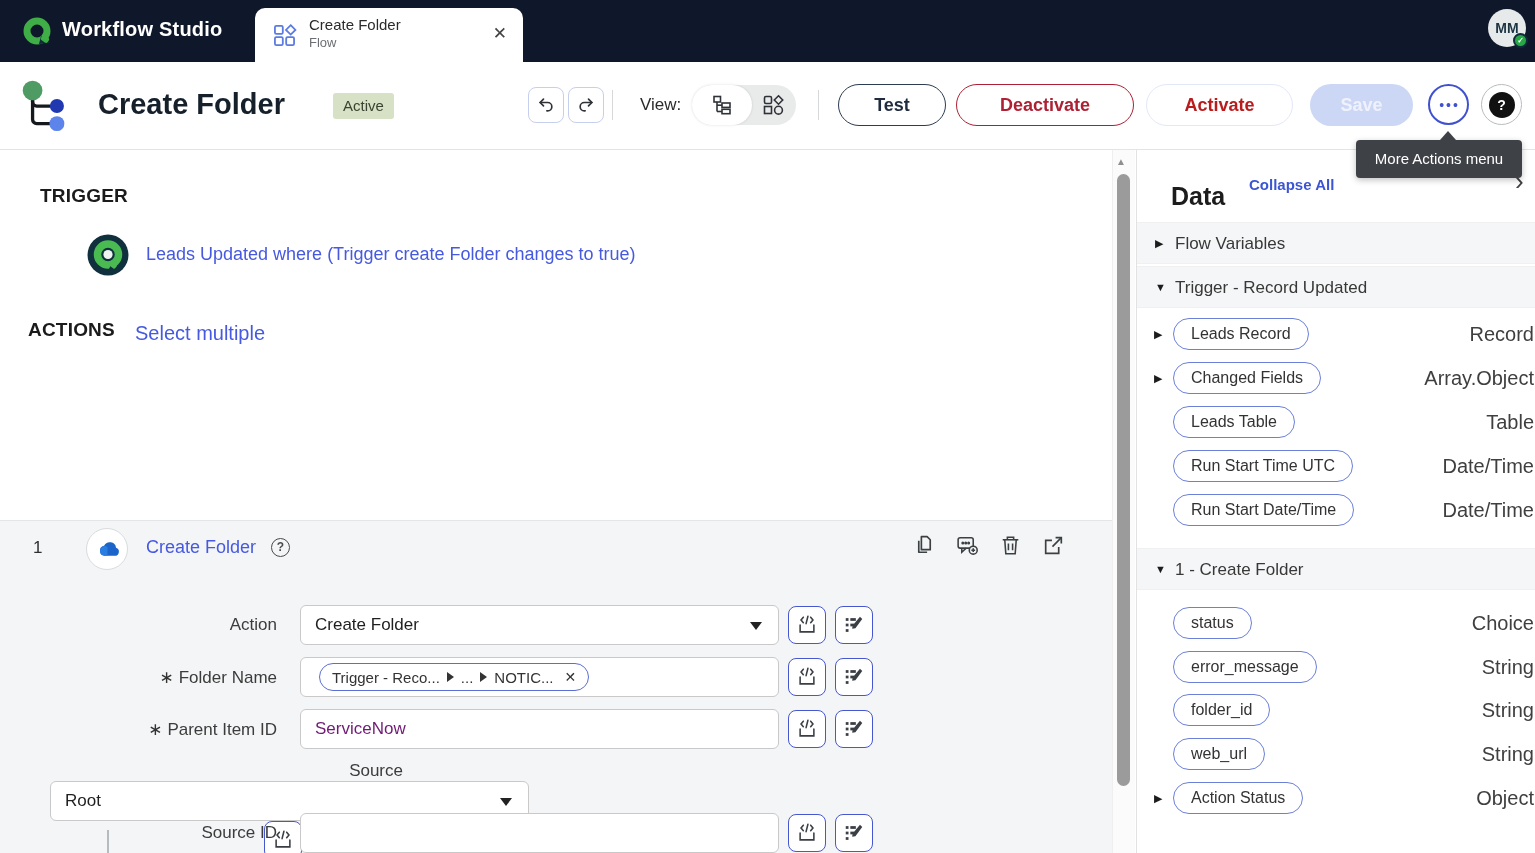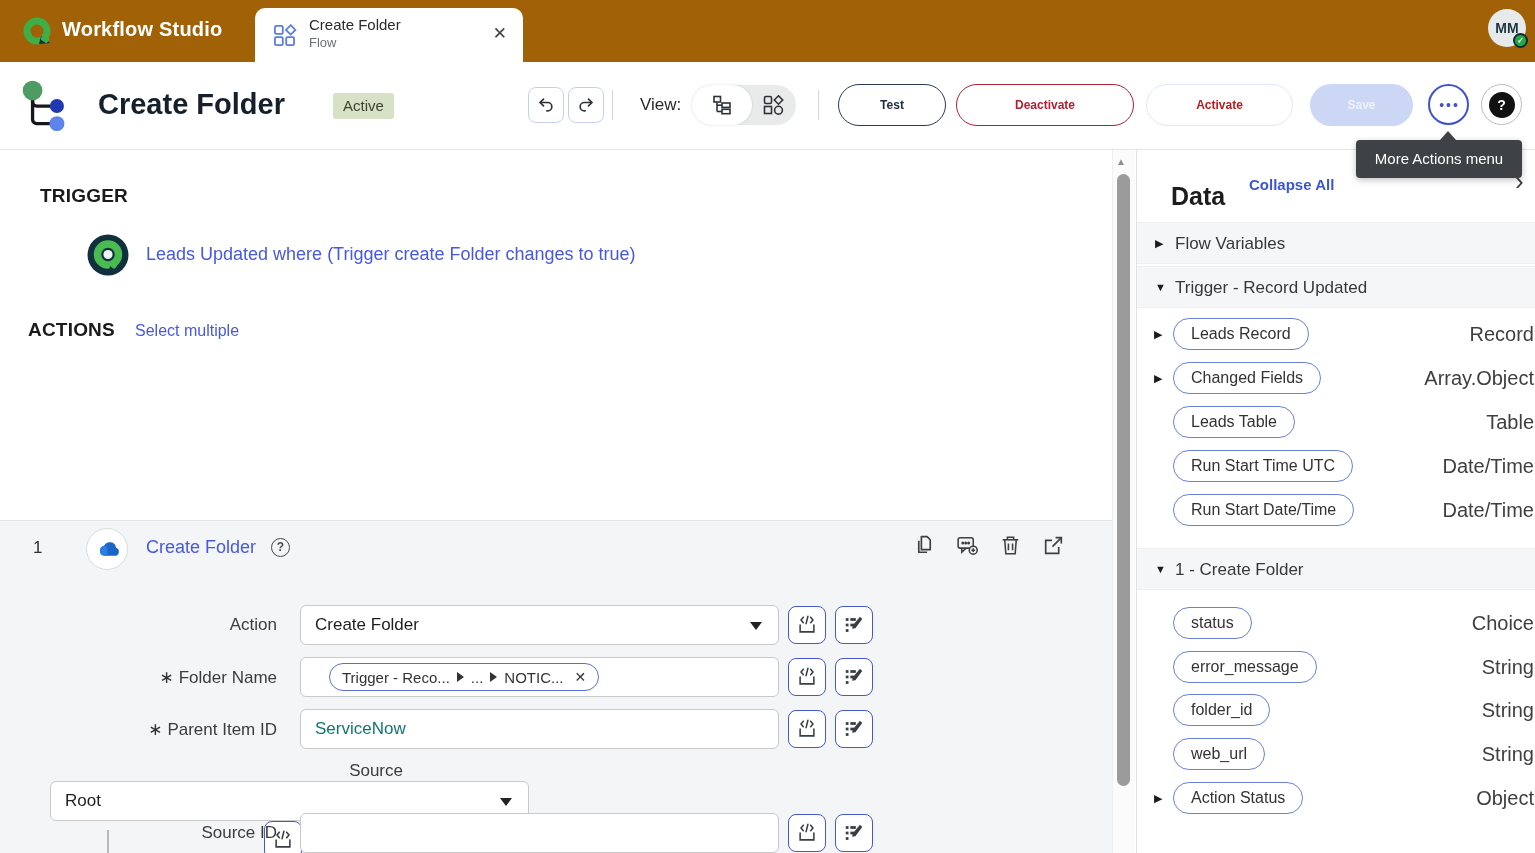--- a/index.html
+++ b/index.html
@@ -2,21 +2,21 @@
 <html><head>
 <meta charset="utf-8">
 <style>
   * { margin:0; padding:0; box-sizing:border-box; }
   html,body { width:1535px; height:853px; overflow:hidden; }
   body { font-family:"Liberation Sans", sans-serif; background:#fff; }
   #root { position:relative; width:1535px; height:853px; background:#fff; overflow:hidden; }
   .abs { position:absolute; }
 
   
-  .topbar { left:0; top:0; width:1535px; height:79px; background:#a16207; }
+  .topbar { left:0; top:0; width:1535px; height:79px; background:#0f172a; }
   .logo-wrap { left:22px; top:16px; width:30px; height:30px; }
   .app-title { left:62px; top:18px; color:#fff; font-size:20px; font-weight:700; letter-spacing:.2px; }
   .tab { left:255px; top:8px; width:268px; height:54px; background:#fff; border-radius:10px 10px 0 0; }
   .tab-icon { position:absolute; left:16px; top:14px; }
   .tab-text { position:absolute; left:54px; top:8px; }
   .tab-title { font-size:15px; color:#2b2b2b; }
   .tab-sub { font-size:13px; color:#6b6f73; margin-top:2px; }
   .tab-close { position:absolute; right:16px; top:15px; font-size:17px; color:#444; cursor:pointer; }
   .avatar { left:1488px; top:9px; width:38px; height:38px; border-radius:50%; background:#e7eaea; text-align:center; line-height:38px; font-size:14px; font-weight:700; color:#1d3442; }
   .avatar-badge { position:absolute; right:-2px; bottom:-1px; width:15px; height:15px; border-radius:50%; background:#27a844; border:2px solid #0e2c3a; color:#fff; font-size:8px; line-height:11px; text-align:center; }
@@ -26,21 +26,21 @@
   .flow-icon { left:16px; top:76px; }
   .page-title { left:98px; top:88px; font-size:29px; font-weight:700; color:#15202b; }
   .badge { left:333px; top:93px; height:26px; line-height:26px; padding:0 10px; background:#d6e1c5; color:#3a4330; font-size:15px; border-radius:3px; }
   .sqbtn { width:36px; height:36px; border:1px solid #c7cfee; border-radius:8px; background:#fff; display:flex; align-items:center; justify-content:center; cursor:pointer; }
   .vdiv { width:1px; height:30px; background:#d6d8da; }
   .view-label { left:640px; top:95px; font-size:17px; color:#2b2b2b; }
   .toggle { left:692px; top:85px; width:104px; height:40px; background:#e9eaea; border-radius:20px; }
   .toggle-seg { position:absolute; top:0; height:40px; display:flex; align-items:center; justify-content:center; cursor:pointer; }
   .toggle-sel { left:0; width:60px; background:#fff; border-radius:20px; box-shadow:0 0 3px rgba(0,0,0,.12); }
   .toggle-uns { right:0; width:46px; }
-  .pill-btn { height:42px; border-radius:21px; background:#fff; display:flex; align-items:center; justify-content:center; font-size:12px; font-weight:700; cursor:pointer; }
+  .pill-btn { height:42px; border-radius:21px; background:#fff; display:flex; align-items:center; justify-content:center; font-size:18px; font-weight:700; cursor:pointer; }
   .btn-test { left:838px; top:84px; width:108px; border:1.5px solid #2d3c50; color:#1f2b3e; }
   .btn-deact { left:956px; top:84px; width:178px; border:1.5px solid #ae2134; color:#ae2134; }
   .btn-act { left:1146px; top:84px; width:147px; border:1.5px solid #e3e8f8; color:#b91c1c; cursor:default; }
   .btn-save { left:1310px; top:84px; width:103px; border:none; background:#ccd7f5; color:#eff2fc; cursor:default; }
   .btn-more { left:1428px; top:84px; width:41px; height:41px; border-radius:50%; border:2px solid #3f51cf; background:#fff; color:#3f51cf; display:flex; align-items:center; justify-content:center; cursor:pointer; }
   .more-dots { font-size:14px; letter-spacing:2px; line-height:10px; padding-left:2px; }
   .btn-help { left:1481px; top:84px; width:41px; height:41px; border-radius:50%; border:1.5px solid #b9bcbe; background:#fff; display:flex; align-items:center; justify-content:center; cursor:pointer; }
   .help-core { width:26px; height:26px; border-radius:50%; background:#111; color:#fff; font-size:14px; font-weight:700; text-align:center; line-height:26px; }
 
   
@@ -52,21 +52,21 @@
   .step-app { left:86px; top:7px; width:42px; height:42px; background:#fff; border:1px solid #d9dcde; border-radius:50%; display:flex; align-items:center; justify-content:center; }
   .step-title { left:146px; top:16px; font-size:18px; }
   .help-o { left:271px; top:17px; width:19px; height:19px; border:1.4px solid #4a4a4a; border-radius:50%; color:#4a4a4a; font-size:12px; font-weight:700; text-align:center; line-height:17px; cursor:pointer; }
   .act-icons { left:912px; top:12px; display:flex; gap:18px; }
   .act-icons span { cursor:pointer; }
 
   .flabel { width:250px; text-align:right; font-size:17px; color:#3c3c3c; }
   .frow { left:27px; display:flex; align-items:center; }
   .req { font-size:17px; margin-right:5px; color:#333; }
   .control { margin-left:23px; width:479px; height:40px; background:#fff; border:1px solid #c9c9c9; border-radius:6px; position:relative; display:flex; align-items:center; padding:0 14px; font-size:17px; color:#1f1f1f; }
-  .control input { border:none; outline:none; width:100%; font-size:17px; color:#0f766e; font-family:"Liberation Sans",sans-serif; background:transparent; }
+  .control input { border:none; outline:none; width:100%; font-size:17px; color:#701a75; font-family:"Liberation Sans",sans-serif; background:transparent; }
   .caret { position:absolute; right:16px; top:16px; width:0; height:0; border-left:6px solid transparent; border-right:6px solid transparent; border-top:8px solid #222; }
   .token { margin-left:6px; height:28px; border:1px solid #5b6ed3; border-radius:15px; display:flex; align-items:center; padding:0 12px; gap:7px; font-size:15px; color:#333; background:#fff; cursor:pointer; }
   .tok-arrow { width:0; height:0; border-top:5px solid transparent; border-bottom:5px solid transparent; border-left:7px solid #333; }
   .tok-x { font-size:14px; color:#333; margin-left:4px; cursor:pointer; }
   .ibtn { width:38px; height:38px; border:1px solid #4657cf; border-radius:8px; background:#fff; margin-left:9px; display:flex; align-items:center; justify-content:center; cursor:pointer; }
   .ibtn:first-of-type { margin-left:10px; }
   .connector { left:107px; top:828px; width:2px; height:25px; background:#b6bbc0; }
 
   
   .scrollbar { left:1112px; top:150px; width:23px; height:703px; background:#fbfbfc; border-left:1px solid #efefef; }
@@ -192,21 +192,21 @@
         <circle cx="21" cy="21" r="20.5" fill="#10303e"></circle>
         <circle cx="21" cy="20.5" r="10.5" fill="none" stroke="#49bb50" stroke-width="7.5"></circle>
         <circle cx="21" cy="20.5" r="4.6" fill="#eef5f0"></circle>
         <path d="M25 27 L34 34 L22 35.5 Z" fill="#10303e"></path>
         <rect x="22" y="27.5" width="8" height="6" rx="2" fill="#49bb50" transform="rotate(38 26 30.5)"></rect>
       </svg>
     </div>
     <div class="abs link" style="left:146px; top:92px; font-size:18px;">Leads Updated where (Trigger create Folder changes to true)</div>
 
     <div class="abs sec-heading" style="left:28px; top:167px;">ACTIONS</div>
-    <div class="abs link" style="left:135px; top:170px; font-size:16px;">Select multiple</div>
+    <div class="abs link" style="left:135px; top:170px; font-size:20px;">Select multiple</div>
 
     <div class="abs step-card">
       <div class="abs step-num">1</div>
       <div class="abs step-app">
         <svg width="27" height="27" viewBox="0 0 24 24">
           <path d="M19.6 10.4 A5.6 5.6 0 0 0 9 8.7 A4.5 4.5 0 0 0 9.4 17.6 H18.3 A3.7 3.7 0 0 0 19.6 10.4 Z" fill="#1b64c9"></path>
           <path d="M9 8.7 A4.5 4.5 0 0 0 9.4 17.6 H12 V9.5 Z" fill="#2a7de1"></path>
         </svg>
       </div>
       <div class="abs step-title link">Create Folder</div>
@@ -268,21 +268,21 @@
             <rect x="3" y="10.5" width="3" height="3" fill="#3a3f45"></rect>
               <rect x="8" y="10.5" width="4" height="3" fill="#3a3f45"></rect>
             <rect x="3" y="16.5" width="3" height="3" fill="#3a3f45"></rect>
             <path d="M21 5.5 L18.5 3 L10.5 12.5 L10 16 L13.5 15.5 Z" fill="#3a3f45"></path>
           </svg>
         </div>
       </div>
 
       <div class="abs frow" style="top:136px;">
         <div class="flabel"><span class="req">∗</span><span>Folder Name</span></div>
-        <div class="control" style="padding:0 22px;">
+        <div class="control" style="padding:0 12px;">
           <div class="token">
             <span>Trigger - Reco...</span>
             <span class="tok-arrow"></span>
             <span>...</span>
             <span class="tok-arrow"></span>
             <span>NOTIC...</span>
             <span class="tok-x">✕</span>
           </div>
         </div>
         <div class="ibtn">

